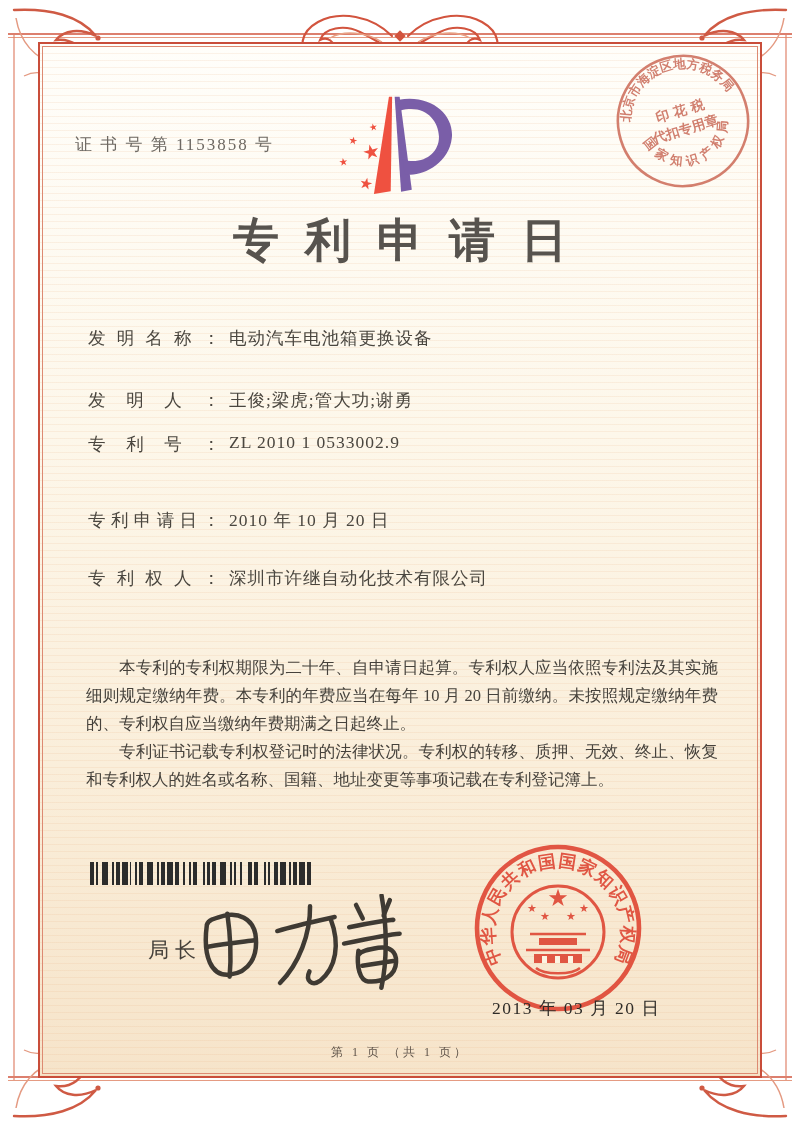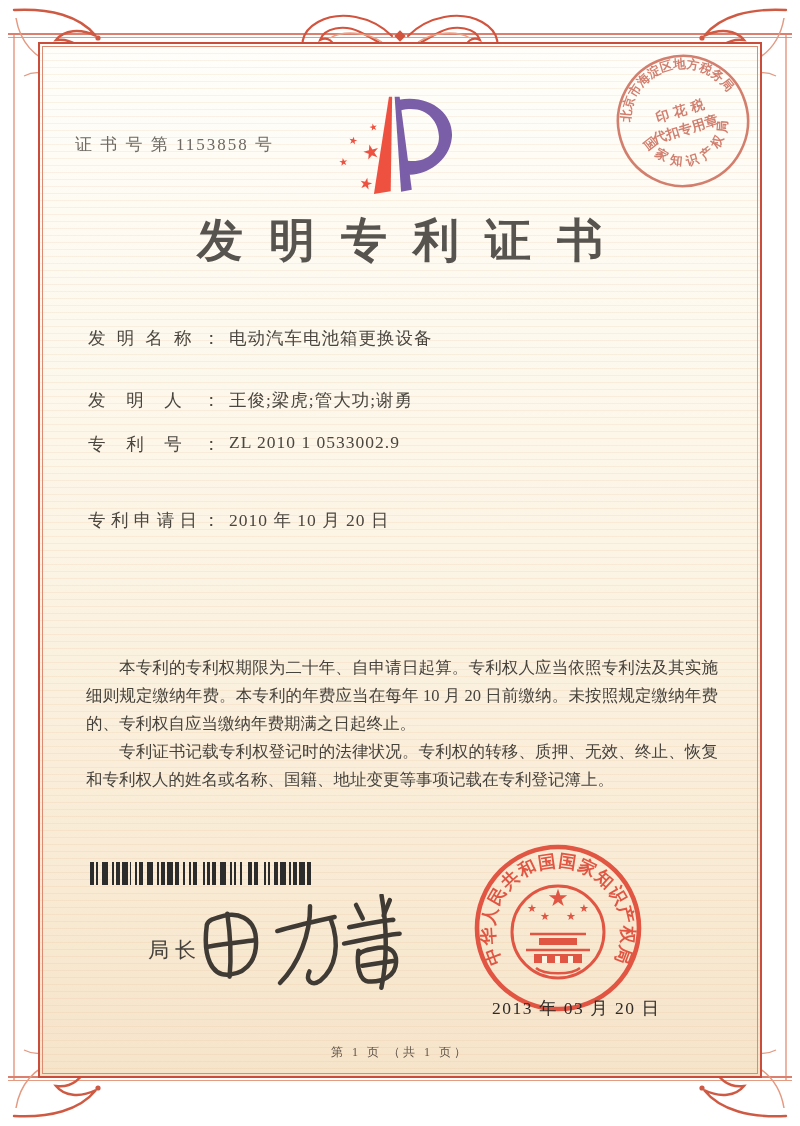--- a/index.html
+++ b/index.html
@@ -103,33 +103,36 @@
         <textPath href="#ts-top" startOffset="50%" text-anchor="middle">北京市海淀区地方税务局</textPath>
       </text>
       <text font-size="12.5" fill="#c96a58" font-weight="bold" letter-spacing="5">
         <textPath href="#ts-bot" startOffset="50%" text-anchor="middle">国家知识产权局</textPath>
       </text>
       <text x="75" y="69" text-anchor="middle" font-size="13.5" fill="#c96a58" font-weight="bold">印 花 税</text>
       <text x="75" y="88" text-anchor="middle" font-size="13.5" fill="#c96a58" font-weight="bold">代扣专用章</text>
     </g>
   </svg>
 
-  <div class="title">发明专利证书</div>
+  <div class="title">专利申请日</div>
 
   <div class="field-row" style="top:326px">
     <span class="field-label">发明名称：</span><span class="field-value">电动汽车电池箱更换设备</span>
   </div>
   <div class="field-row" style="top:388px">
     <span class="field-label">发明人：</span><span class="field-value">王俊;梁虎;管大功;谢勇</span>
   </div>
   <div class="field-row" style="top:432px">
     <span class="field-label">专利号：</span><span class="field-value">ZL 2010 1 0533002.9</span>
   </div>
   <div class="field-row" style="top:508px">
     <span class="field-label">专利申请日：</span><span class="field-value">2010 年 10 月 20 日</span>
+  </div>
+  <div class="field-row" style="top:566px">
+    <span class="field-label">专利权人：</span><span class="field-value">深圳市许继自动化技术有限公司</span>
   </div>
 
   <div class="body-text">
     <p>本专利的专利权期限为二十年、自申请日起算。专利权人应当依照专利法及其实施细则规定缴纳年费。本专利的年费应当在每年 10 月 20 日前缴纳。未按照规定缴纳年费的、专利权自应当缴纳年费期满之日起终止。</p>
     <p>专利证书记载专利权登记时的法律状况。专利权的转移、质押、无效、终止、恢复和专利权人的姓名或名称、国籍、地址变更等事项记载在专利登记簿上。</p>
   </div>
 
   <div class="barcode">
       <span style="width: 3.9646px; background: rgb(44, 44, 44);"></span>
       <span style="width: 1.9823px; background: transparent;"></span>

